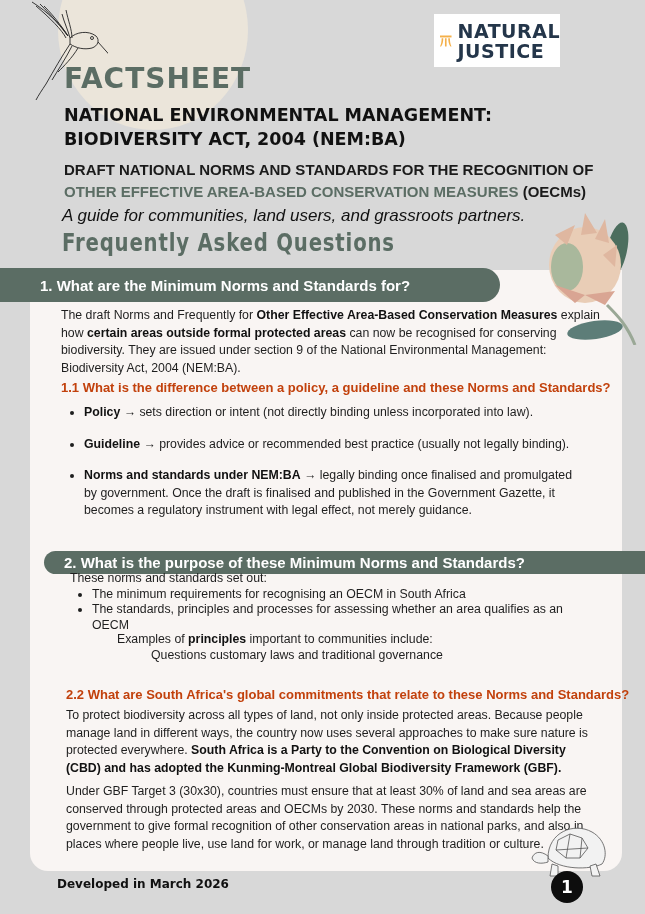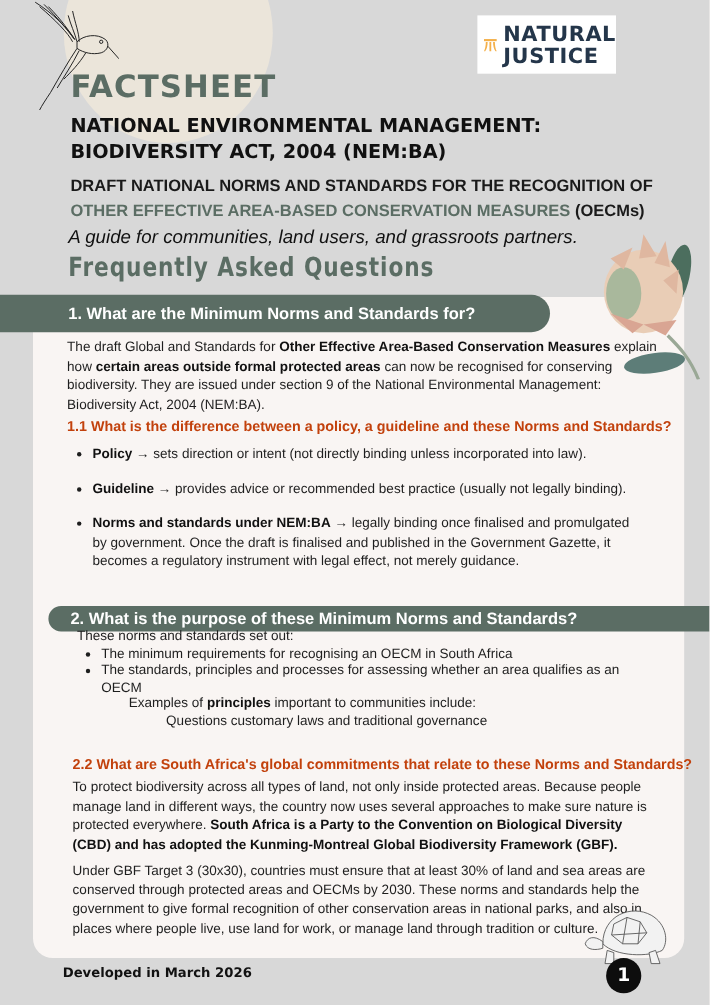--- a/index.html
+++ b/index.html
@@ -49,21 +49,21 @@
   }
   .protea { position: absolute; left: 545px; top: 195px; width: 100px; height: 150px; }
   .panel {
     position: absolute; left: 30px; top: 270px; width: 592px; height: 601px;
     background: #f9f5f3; border-radius: 0 0 18px 18px;
   }
   .q-bar {
     position: absolute; background: #5b6d64; color: #fff; font-weight: bold;
     font-size: 15px; display: flex; align-items: center;
   }
-  .q1 { left: 0; top: 268px; width: 500px; height: 34px; border-radius: 0 20px 20px 0; padding-left: 62px; box-sizing: border-box; }
+  .q1 { left: 0; top: 268px; width: 500px; height: 34px; border-radius: 0 20px 20px 0; padding-left: 40px; box-sizing: border-box; }
   .q2 { left: 44px; top: 551px; width: 601px; height: 23px; border-radius: 20px 0 0 20px; padding-left: 20px; box-sizing: border-box; }
   .text { position: absolute; font-size: 12.3px; line-height: 17.5px; color: #1e1e1e; }
   .sub { position: absolute; font-weight: bold; font-size: 13px; color: #c2410c; }
   b { font-weight: bold; color: #111; }
   ul { margin: 0; padding-left: 18px; }
   li { margin: 0; }
   .tortoise { position: absolute; left: 530px; top: 818px; width: 80px; height: 62px; }
   .footer {
     position: absolute; left: 57px; top: 877px;
     font-family: "DejaVu Sans", sans-serif; font-weight: bold; font-size: 12px; color: #111;
@@ -130,21 +130,21 @@
     <ellipse cx="40" cy="70" rx="36" ry="38" fill="#e9cdb6"></ellipse>
     <ellipse cx="22" cy="72" rx="16" ry="24" fill="#a9b89c"></ellipse>
     <path d="M10 40 L30 30 L22 50 Z M40 18 L52 38 L36 40 Z M60 24 L64 48 L50 44 Z M72 50 L70 72 L58 60 Z" fill="#dfb7a0"></path>
     <path d="M10 90 L40 100 L30 108 Z M40 100 L70 96 L60 110 Z" fill="#d9a593"></path>
   </g>
 </svg>
 
 <div class="q-bar q1">1. What are the Minimum Norms and Standards for?</div>
 
 <div class="text" style="left:61px; top:307px; width:540px;">
-  <span>The draft Global and Standards for </span><b>Other Effective Area-Based Conservation Measures</b><span> explain how </span><b>certain areas outside formal protected areas</b><span> can now be recognised for conserving biodiversity. They are issued under section 9 of the National Environmental Management: Biodiversity Act, 2004 (NEM:BA).</span>
+  <span>The draft Norms and Frequently for </span><b>Other Effective Area-Based Conservation Measures</b><span> explain how </span><b>certain areas outside formal protected areas</b><span> can now be recognised for conserving biodiversity. They are issued under section 9 of the National Environmental Management: Biodiversity Act, 2004 (NEM:BA).</span>
 </div>
 
 <div class="sub" style="left:61px; top:380px;">1.1 What is the difference between a policy, a guideline and these Norms and Standards?</div>
 
 <div class="text" style="left:66px; top:404px; width:520px;">
   <ul>
     <li style="margin-bottom:14px;"><b>Policy</b><span> → </span><span>sets direction or intent (not directly binding unless incorporated into law).</span></li>
     <li style="margin-bottom:14px;"><b>Guideline</b><span> → </span><span>provides advice or recommended best practice (usually not legally binding).</span></li>
     <li><b>Norms and standards under NEM:BA</b><span> → </span><span>legally binding once finalised and promulgated by government. Once the draft is finalised and published in the Government Gazette, it becomes a regulatory instrument with legal effect, not merely guidance.</span></li>
   </ul>

